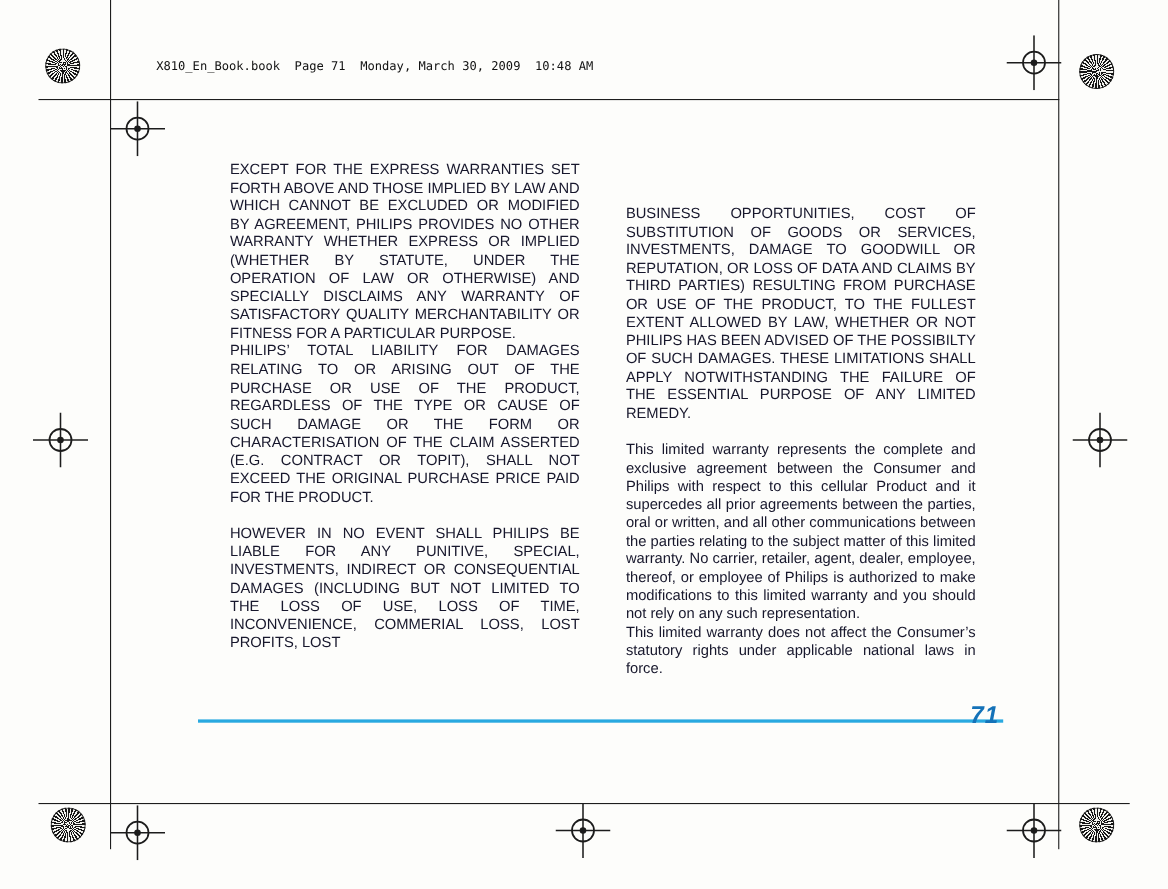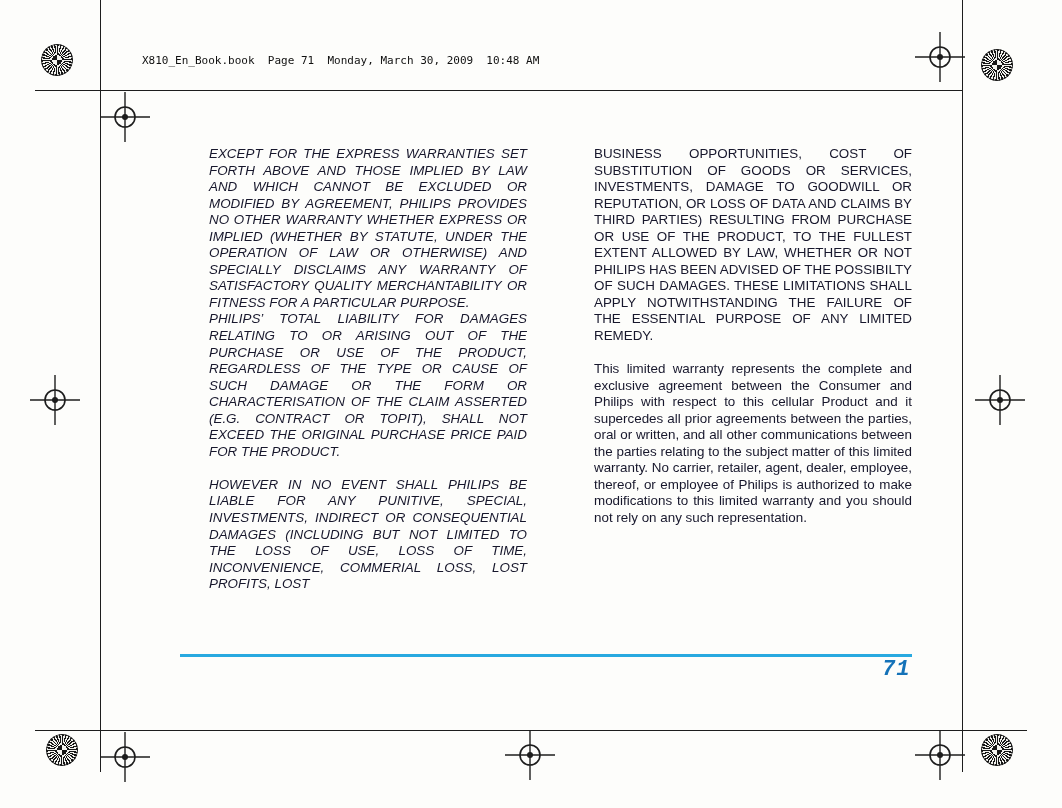--- a/index.html
+++ b/index.html
@@ -32,33 +32,33 @@
     font-family:"DejaVu Sans Mono", monospace;
     font-size:11px; color:#101010; white-space:pre;
   }
 
   
   .col {
     position:absolute; top:146px; width:318px;
     font-size:13.4px; line-height:16.55px;
     text-align:justify; color:#17172c;
   }
-  .col-left  { left:209px;font-style:italic; }
-  .col-right { left:594px; }
+  .col-left  { left:209px; }
+  .col-right { left:569px;margin-top:40px; }
   .col p.gap-before { margin-top:16.5px; }
 
   
   .footer-rule {
     position:absolute; left:180px; top:654px; width:732px; height:3px;
     background:#29a9e0;
   }
   .page-number {
-    position:absolute; left:882px; top:657px;
+    position:absolute; left:882px; top:637px;
     font-size:22px; font-style:italic; font-weight:bold;
-    color:#1472b8; letter-spacing:1px;font-family:Liberation Mono, monospace;
+    color:#1472b8; letter-spacing:1px;
   }
 </style>
 </head>
 <body>
 
 <div class="frame-line line-top"></div>
 <div class="frame-line line-bottom"></div>
 <div class="frame-line line-left"></div>
 <div class="frame-line line-right"></div>
 
@@ -114,16 +114,17 @@
 
 <div class="col col-left">
   <p>EXCEPT FOR THE EXPRESS WARRANTIES SET FORTH ABOVE AND THOSE IMPLIED BY LAW AND WHICH CANNOT BE EXCLUDED OR MODIFIED BY AGREEMENT, PHILIPS PROVIDES NO OTHER WARRANTY WHETHER EXPRESS OR IMPLIED (WHETHER BY STATUTE, UNDER THE OPERATION OF LAW OR OTHERWISE) AND SPECIALLY DISCLAIMS ANY WARRANTY OF SATISFACTORY QUALITY MERCHANTABILITY OR FITNESS FOR A PARTICULAR PURPOSE.</p>
   <p>PHILIPS’ TOTAL LIABILITY FOR DAMAGES RELATING TO OR ARISING OUT OF THE PURCHASE OR USE OF THE PRODUCT, REGARDLESS OF THE TYPE OR CAUSE OF SUCH DAMAGE OR THE FORM OR CHARACTERISATION OF THE CLAIM ASSERTED (E.G. CONTRACT OR TOPIT), SHALL NOT EXCEED THE ORIGINAL PURCHASE PRICE PAID FOR THE PRODUCT.</p>
   <p class="gap-before">HOWEVER IN NO EVENT SHALL PHILIPS BE LIABLE FOR ANY PUNITIVE, SPECIAL, INVESTMENTS, INDIRECT OR CONSEQUENTIAL DAMAGES (INCLUDING BUT NOT LIMITED TO THE LOSS OF USE, LOSS OF TIME, INCONVENIENCE, COMMERIAL LOSS, LOST PROFITS, LOST</p>
 </div>
 
 <div class="col col-right">
   <p>BUSINESS OPPORTUNITIES, COST OF SUBSTITUTION OF GOODS OR SERVICES, INVESTMENTS, DAMAGE TO GOODWILL OR REPUTATION, OR LOSS OF DATA AND CLAIMS BY THIRD PARTIES) RESULTING FROM PURCHASE OR USE OF THE PRODUCT, TO THE FULLEST EXTENT ALLOWED BY LAW, WHETHER OR NOT PHILIPS HAS BEEN ADVISED OF THE POSSIBILTY OF SUCH DAMAGES. THESE LIMITATIONS SHALL APPLY NOTWITHSTANDING THE FAILURE OF THE ESSENTIAL PURPOSE OF ANY LIMITED REMEDY.</p>
   <p class="gap-before">This limited warranty represents the complete and exclusive agreement between the Consumer and Philips with respect to this cellular Product and it supercedes all prior agreements between the parties, oral or written, and all other communications between the parties relating to the subject matter of this limited warranty. No carrier, retailer, agent, dealer, employee, thereof, or employee of Philips is authorized to make modifications to this limited warranty and you should not rely on any such representation.</p>
+  <p>This limited warranty does not affect the Consumer’s statutory rights under applicable national laws in force.</p>
 </div>
 
 <div class="footer-rule" style="background: rgb(41, 169, 224);"></div>
 <div class="page-number" style="color: rgb(20, 114, 184);">71</div>
 
 </body></html>

